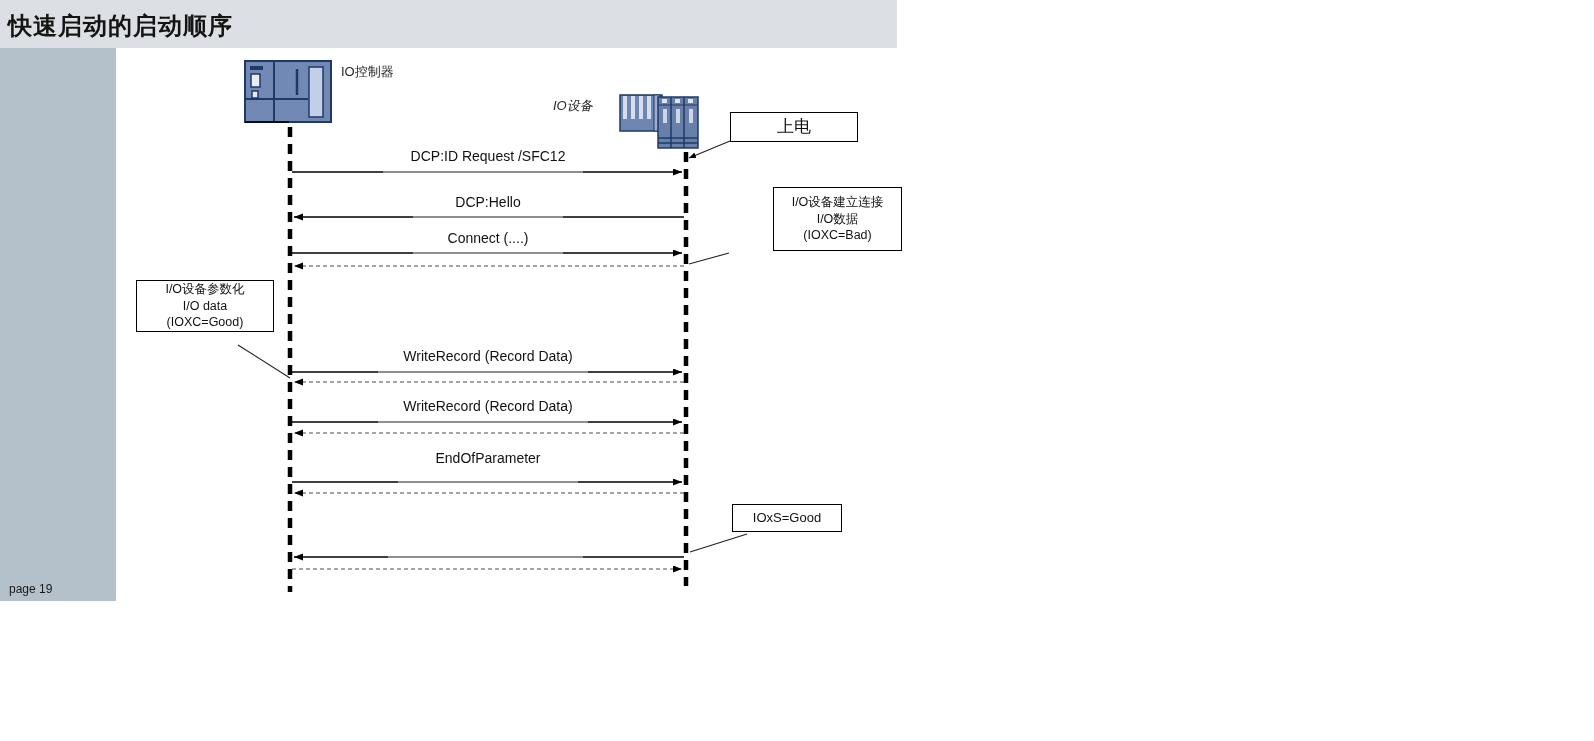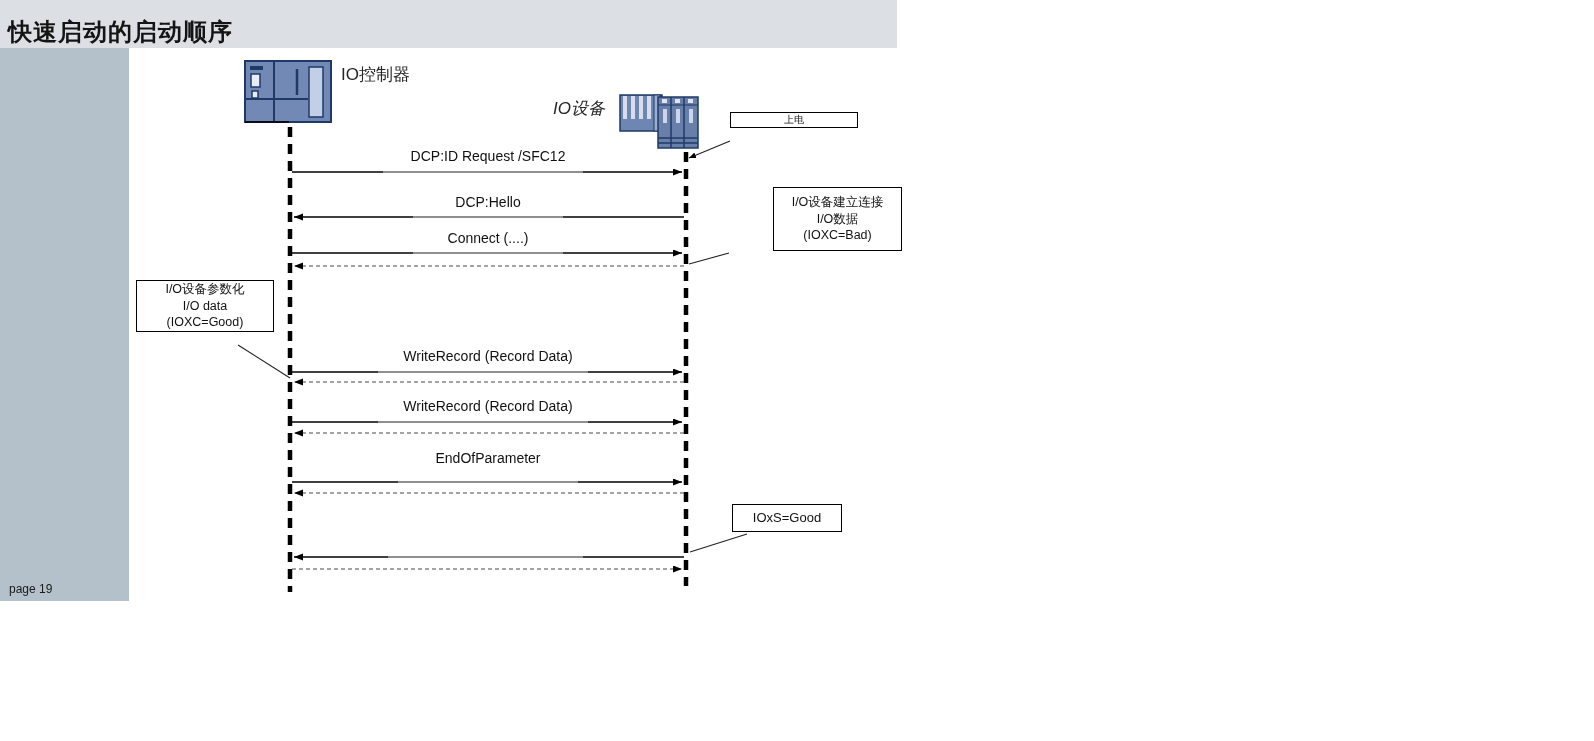--- a/index.html
+++ b/index.html
@@ -9,53 +9,53 @@
     font-family:"Liberation Sans", sans-serif;
     position:relative;
     overflow:hidden;
     color:#111;
   }
   .title-bar{
     position:absolute;left:0;top:0;width:897px;height:48px;
     background:#dce0e4;
   }
   .title-bar h1{
-    margin:0;padding:16px 0 0 8px;
+    margin:0;padding:10px 0 0 8px;
     font-size:24px;font-weight:bold;color:#141414;
     letter-spacing:1px;
   }
   .sidebar{
-    position:absolute;left:0;top:48px;width:129px;height:553px;
+    position:absolute;left:0;top:48px;width:116px;height:553px;
     background:#b4c1cb;
   }
   .page-num{
     position:absolute;left:9px;bottom:5px;
     font-size:12px;color:#1a1a1a;
   }
   .diagram{
     position:absolute;left:133px;top:48px;width:760px;height:553px;
   }
   .diagram svg{position:absolute;left:0;top:0;}
   .actor-label{
-    position:absolute;font-size:17px;color:#262626;white-space:nowrap;
+    position:absolute;font-size:13px;color:#262626;white-space:nowrap;
   }
   .actor-label.ctrl{left:208px;top:15px;}
   .actor-label.dev{left:420px;top:49px;font-style:italic;}
   .msg-label{
     position:absolute;left:157px;width:396px;
     text-align:center;font-size:14px;color:#111;
     white-space:nowrap;
   }
   .callout{
     position:absolute;background:#ffffff;border:1.4px solid #000;
     display:flex;flex-direction:column;justify-content:center;align-items:center;
     text-align:center;font-size:12.5px;line-height:16.5px;color:#111;
     box-sizing:border-box;
   }
-  .callout.power-on{left:597px;top:64px;width:128px;height:16px;font-size:10px;text-align:center;}
+  .callout.power-on{left:597px;top:64px;width:128px;height:30px;font-size:17px;text-align:center;}
   .callout.dev-connect{left:596px;top:139px;width:129px;height:64px;margin-left:44px;}
   .callout.dev-param{left:3px;top:232px;width:138px;height:52px;}
   .callout.ioxs{left:599px;top:456px;width:110px;height:28px;font-size:13px;}
 </style>
 </head>
 <body>
 
 <div class="title-bar">
   <h1>快速启动的启动顺序</h1>
 </div>

